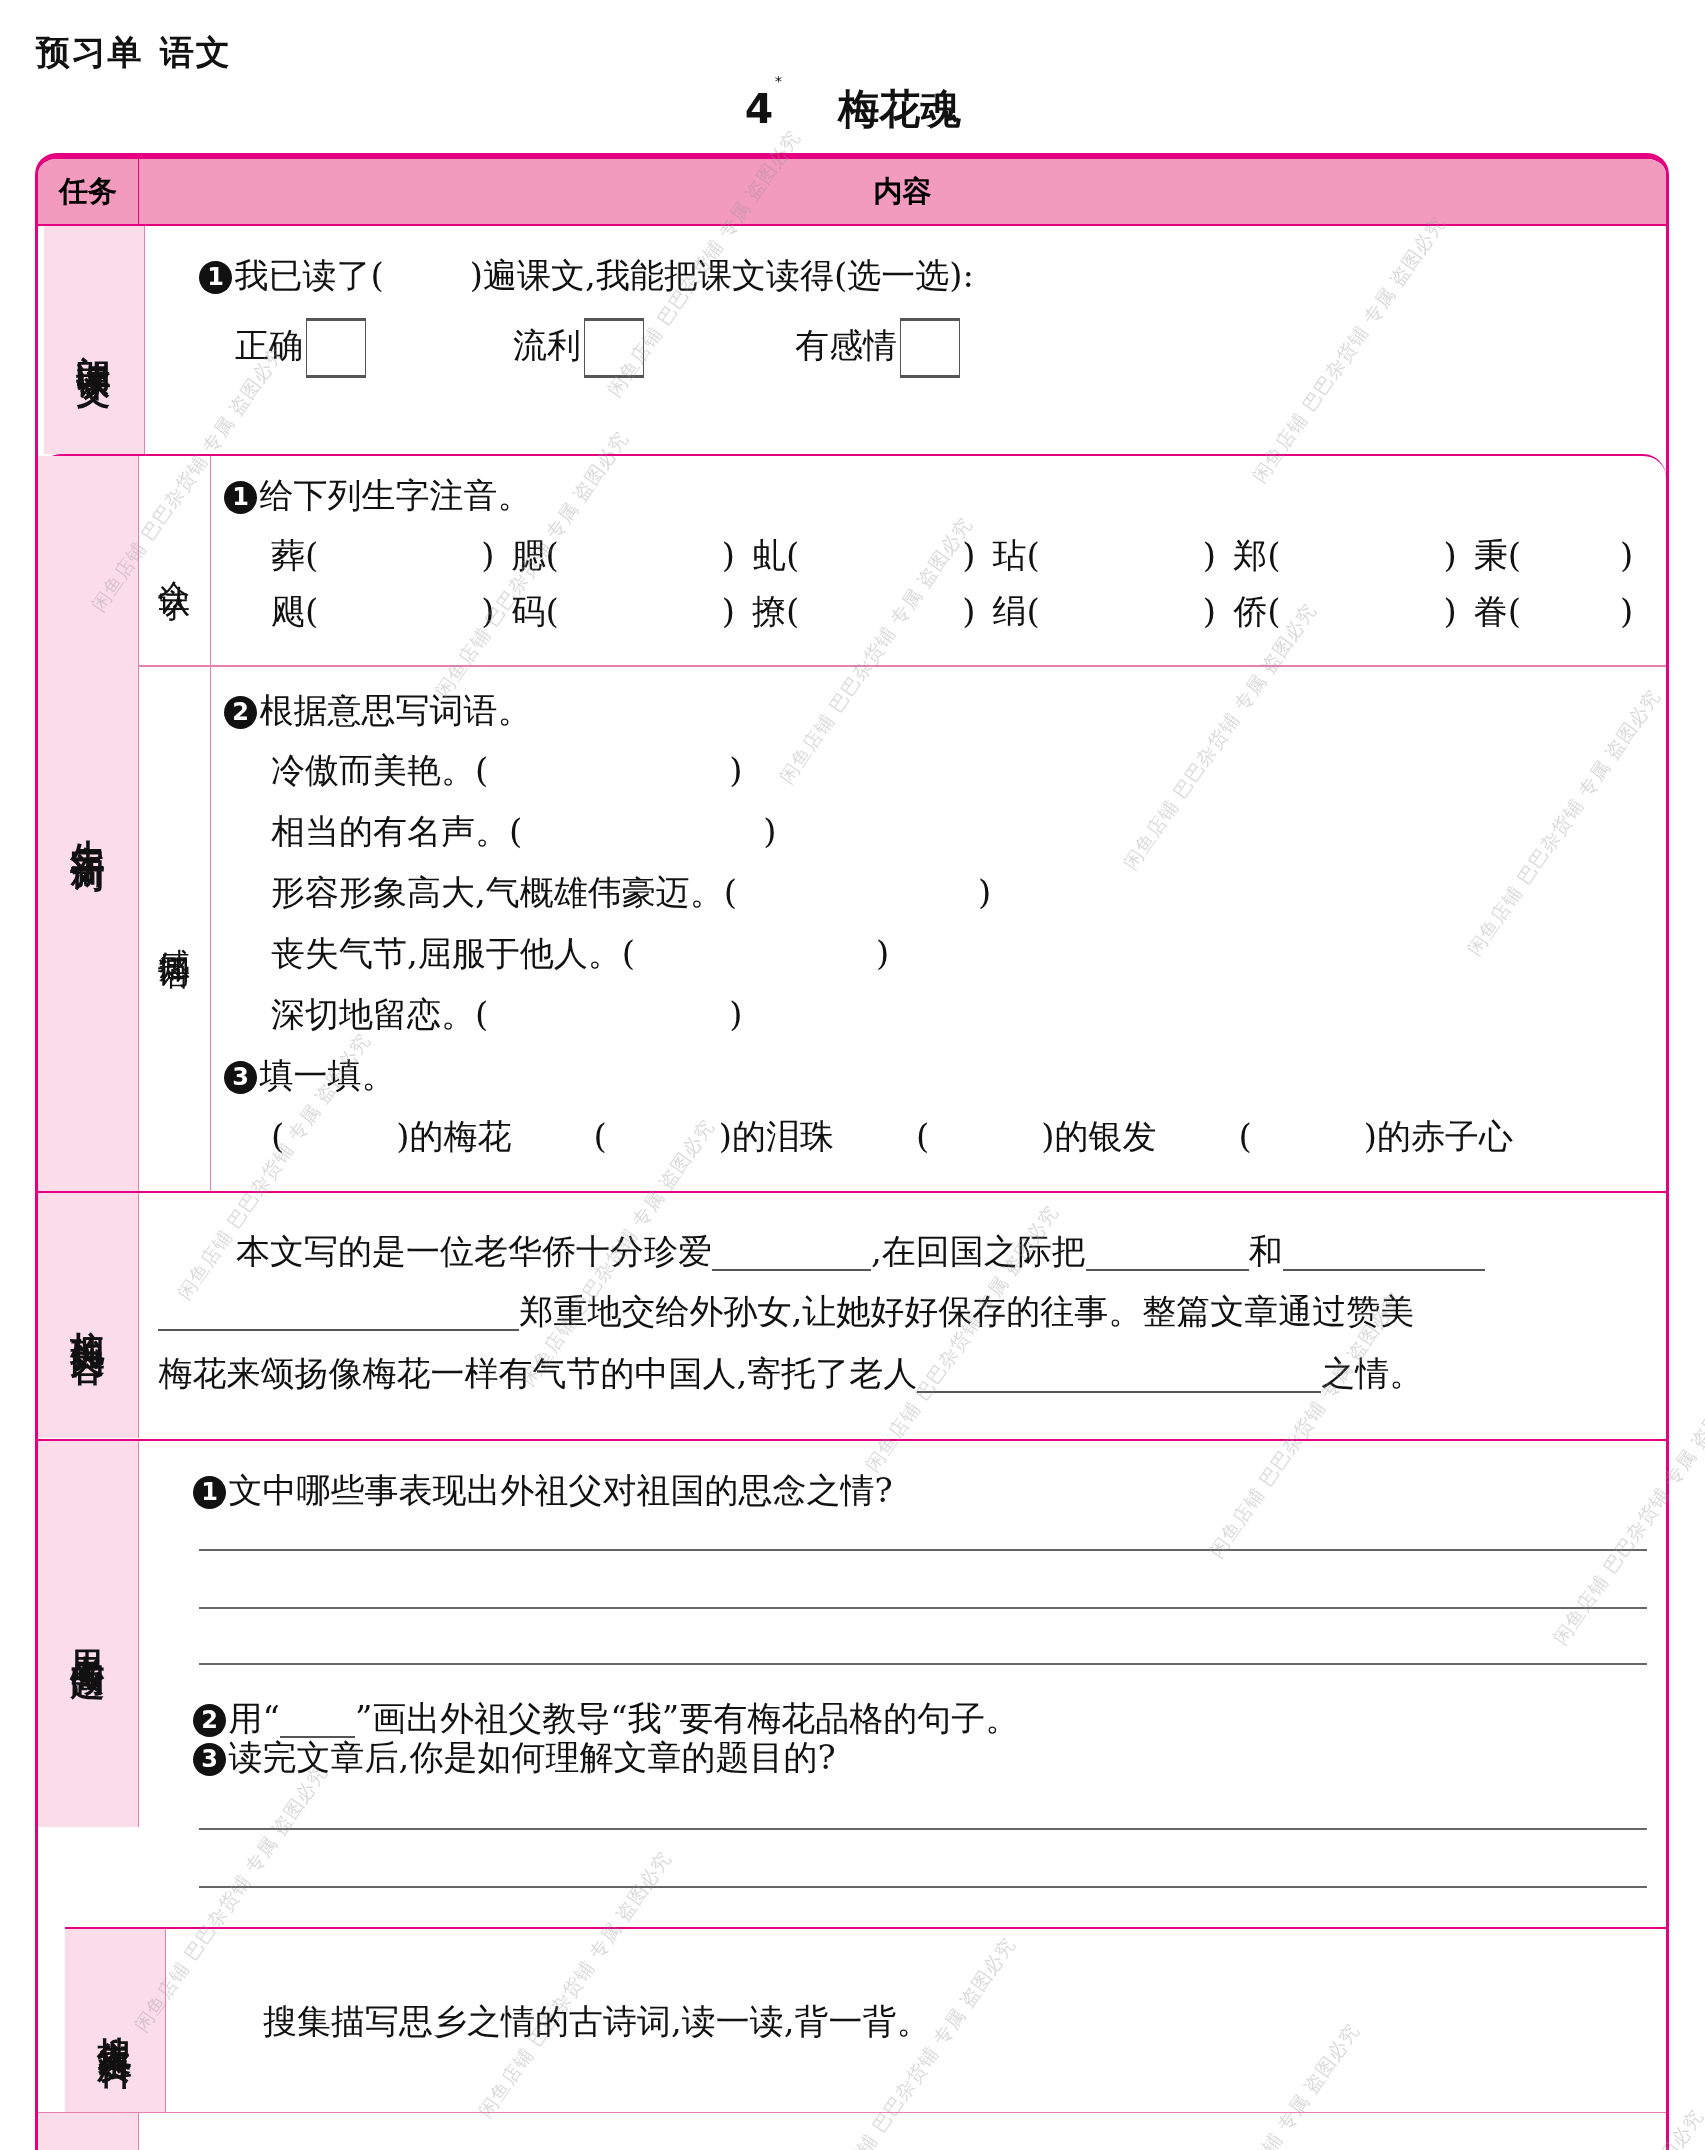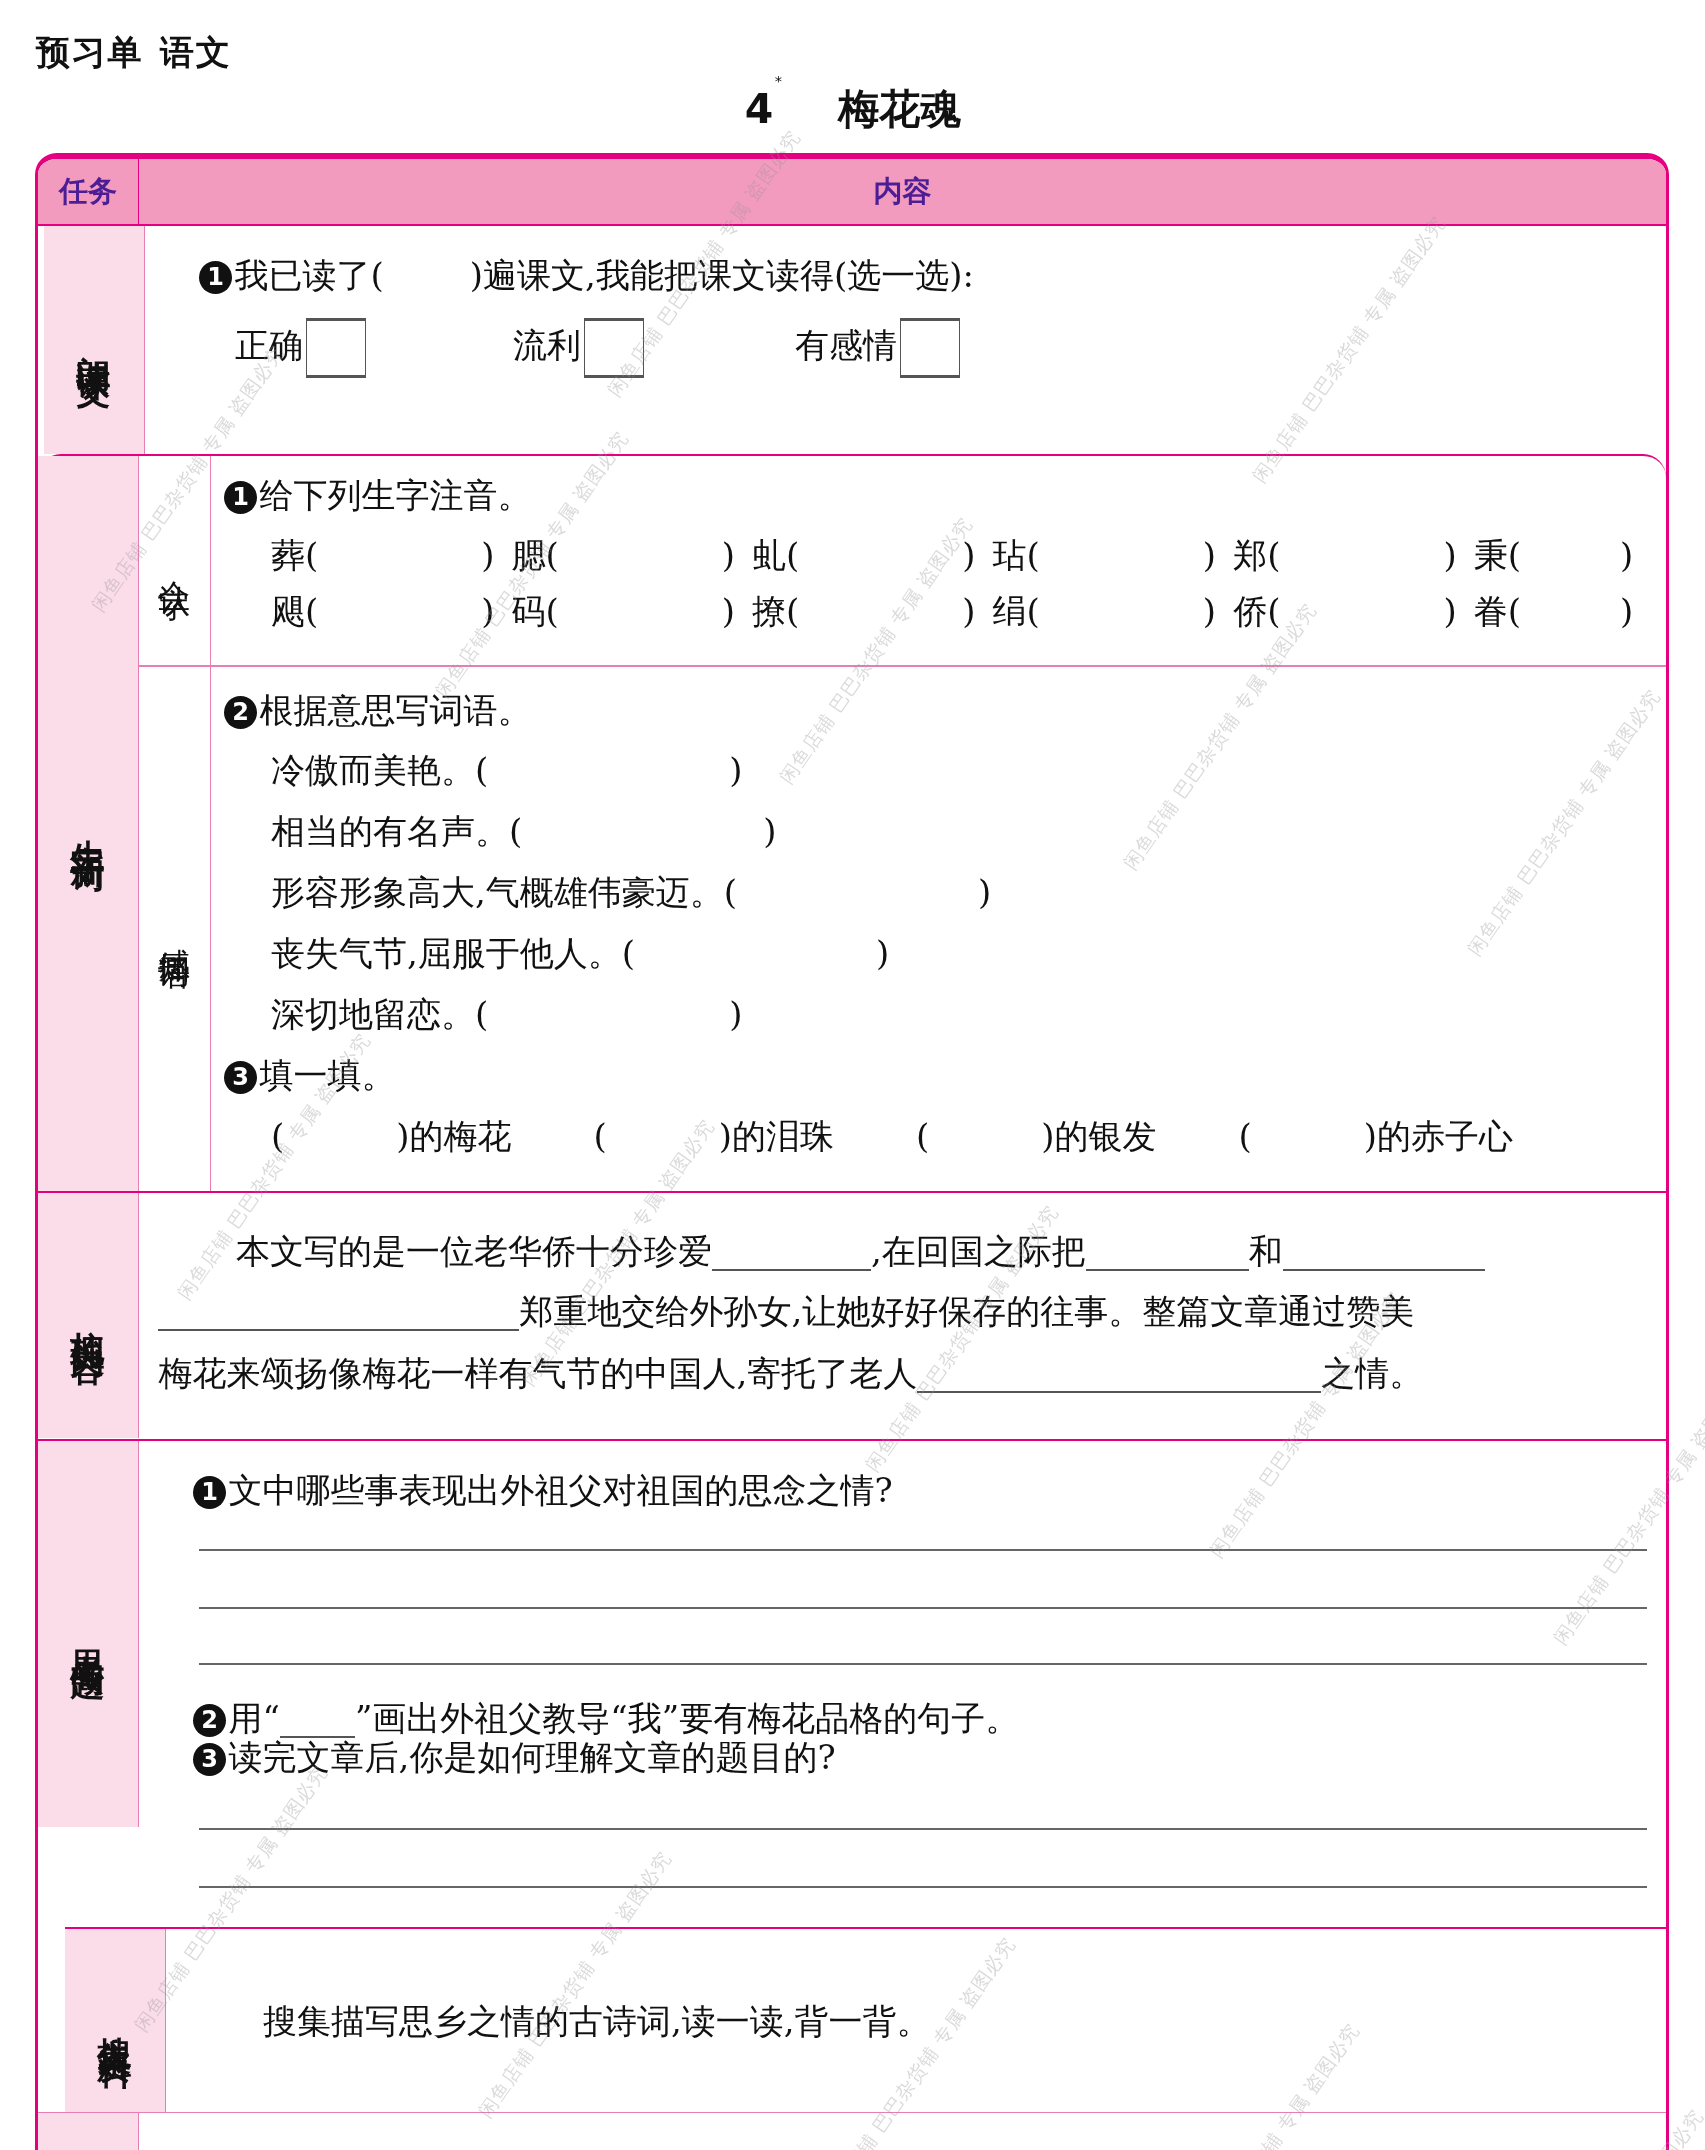--- a/index.html
+++ b/index.html
@@ -36,21 +36,21 @@
     width: 101px; flex: 0 0 101px; background: #fbdce9; border-right: 1.7px solid #e77fb3;
     display: flex; align-items: center; justify-content: center; box-sizing: border-box;
   }
   .task-label {
     writing-mode: vertical-rl; text-orientation: upright; font-family: "DejaVu Sans", sans-serif;
     font-weight: bold; font-size: 34px; letter-spacing: 6px; color: #111;
   }
   .content-col { flex: 1; position: relative; }
   .header-row { top: 0; height: 65px; background: #f39abf; }
   .header-row .task-col { background: #f39abf; border-right: 1.7px solid #e4007f; }
-  .header-label { font-family: "DejaVu Sans", sans-serif; font-size: 29px; color: #4c1d95; font-weight: bold; }
+  .header-label { font-family: "DejaVu Sans", sans-serif; font-size: 29px; color: #000000; font-weight: bold; }
   .header-row .content-col { display: flex; align-items: center; justify-content: center; }
   .line-text { position: absolute; font-size: 34px; white-space: nowrap; line-height: 1; }
   .num { display: inline-block; width: 33px; height: 33px; border-radius: 50%; background: #111; color: #fff;
     font-family: "DejaVu Sans", sans-serif; font-weight: bold; font-size: 24px; text-align: center; line-height: 33px;
     vertical-align: 1.7px; margin-right: 2.6px; }
   .blank-gap { display: inline-block; }
   .checkbox { display: inline-block; width: 60px; height: 60px; border: 1.7px solid #555; border-top-width: 3.4px; border-bottom-width: 3.4px; vertical-align: middle; margin-left: 3.4px; box-sizing: border-box; background: #fff; }
   .sub-col {
     width: 71px; flex: 0 0 71px; border-right: 1.7px solid #e77fb3; display: flex; align-items: center; justify-content: center;
   }

